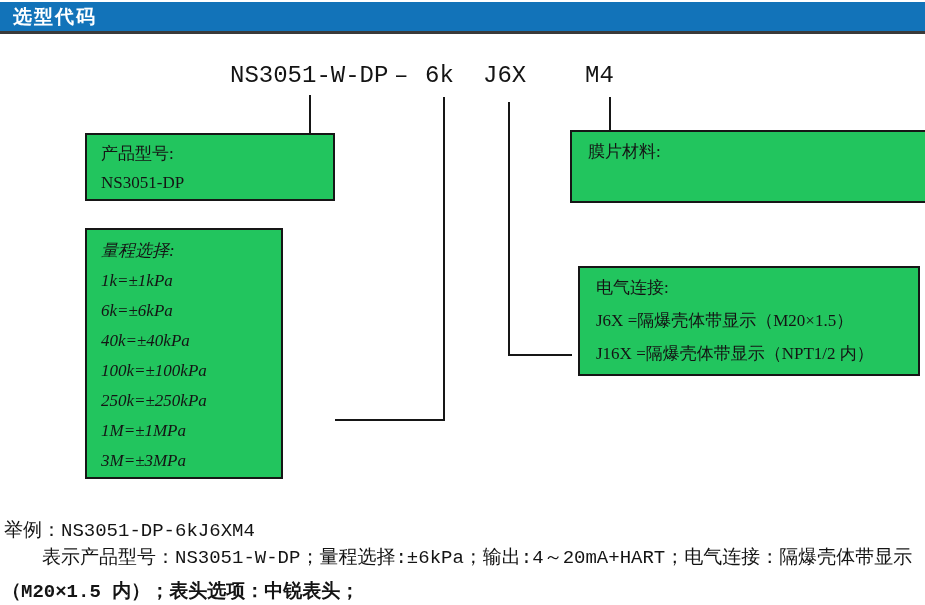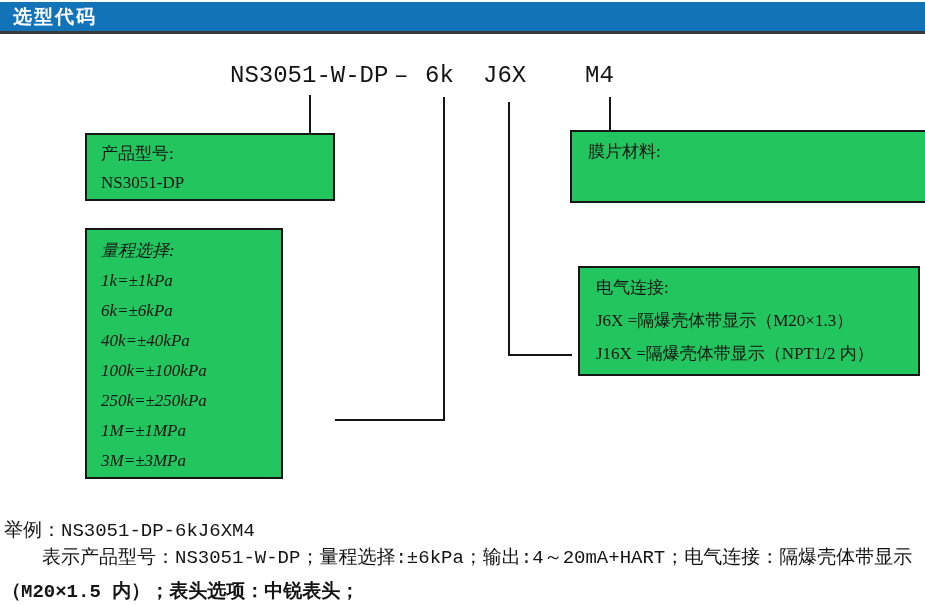--- a/index.html
+++ b/index.html
@@ -76,21 +76,21 @@
     <span>1M=±1MPa</span>
     <span>3M=±3MPa</span>
   </div>
 
   <div class="box" id="box-diaphragm">
     <span>膜片材料:</span>
   </div>
 
   <div class="box" id="box-electrical">
     <span>电气连接:</span>
-    <span>J6X =隔爆壳体带显示（M20×1.3）</span>
+    <span>J6X =隔爆壳体带显示（M20×1.5）</span>
     <span>J16X =隔爆壳体带显示（NPT1/2 内）</span>
   </div>
 
   <span class="example" id="example-1">举例：NS3051-DP-6kJ6XM4</span>
   <span class="example" id="example-2">表示产品型号：NS3051-W-DP；量程选择:±6kPa；输出:4～20mA+HART；电气连接：隔爆壳体带显示</span>
   <span class="example" id="example-3">（M20×1.5 内）；表头选项：中锐表头；</span>
 
 </div>
 
 </body></html>

